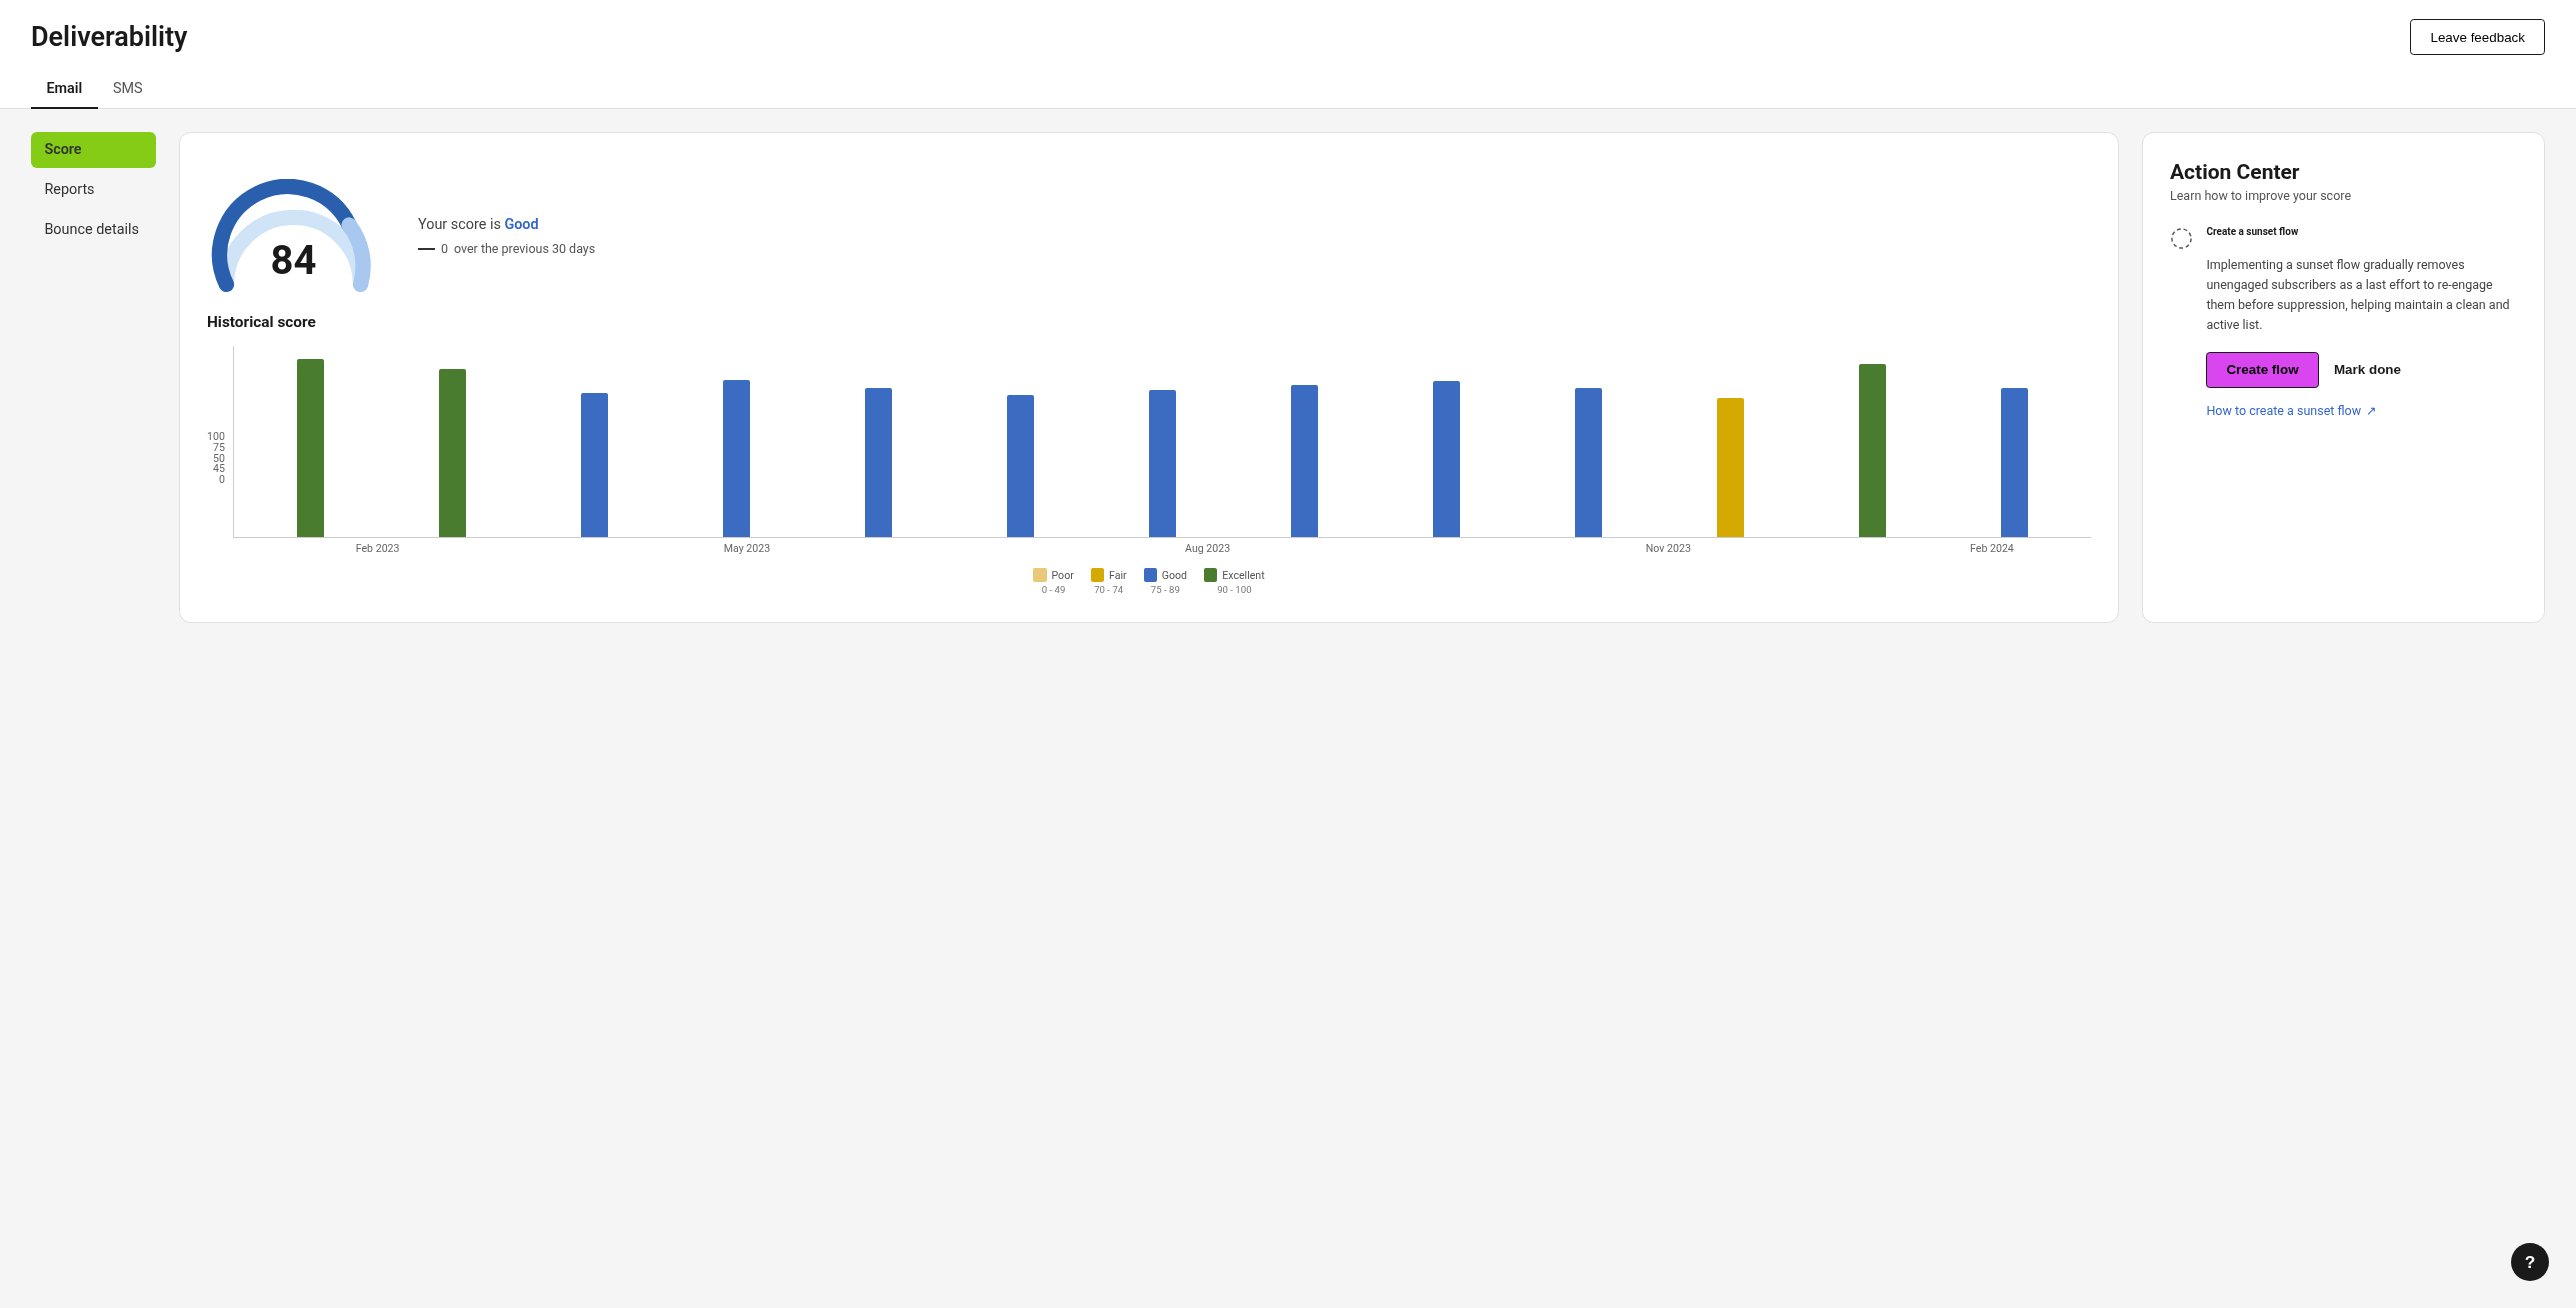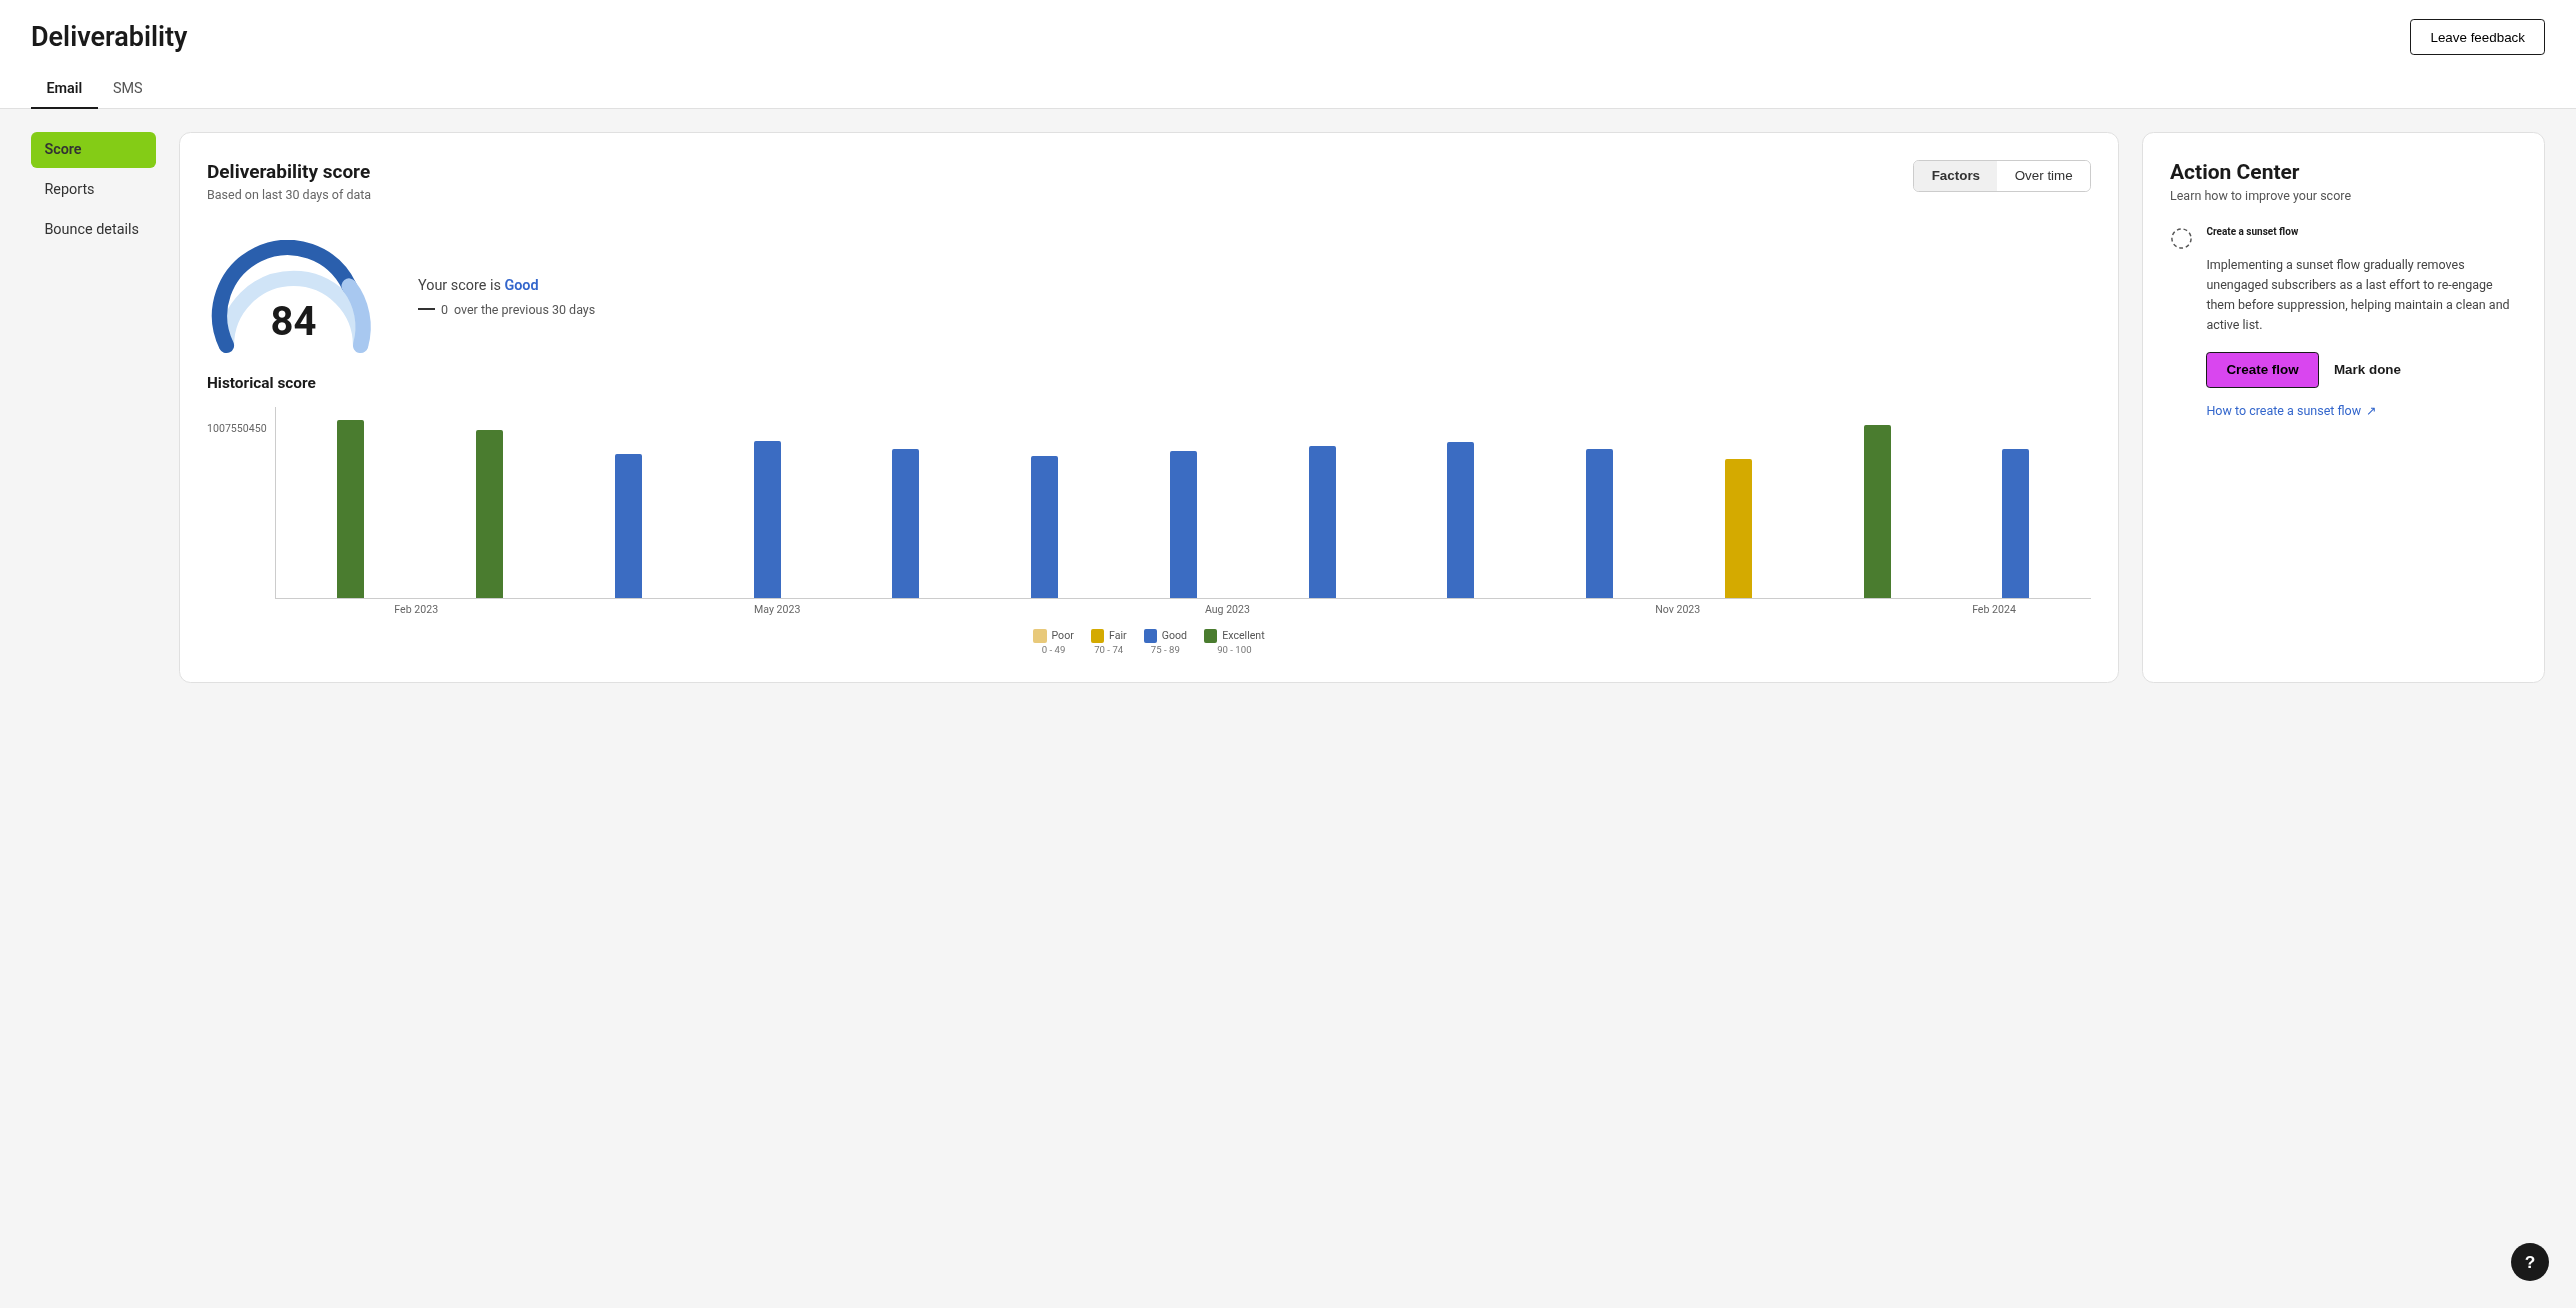--- a/index.html
+++ b/index.html
@@ -185,21 +185,21 @@
       font-weight: 700;
       margin-bottom: 15.4px;
     }
 
     .chart-area {
       position: relative;
       width: 100%;
     }
     .y-axis {
       display: flex;
-      flex-direction: row;
+      flex-direction: column;
       justify-content: center;
       height: 192px;
       margin-right: 8px;
       text-align: right;
     }
     .y-label {
       font-size: 10.6px;
       color: #666;
       line-height: 1;
     }
@@ -371,30 +371,20 @@
 <div class="layout">
   <div class="sidebar">
     <div class="sidebar-item active">Score</div>
     <div class="sidebar-item">Reports</div>
     <div class="sidebar-item">Bounce details</div>
   </div>
 
   <div class="main-content">
 
     <div class="card score-card">
-      <div class="score-header">
-        <div>
-          <div class="card-title">Deliverability score</div>
-          <div class="card-subtitle">Based on last 30 days of data</div>
-        </div>
-        <div class="toggle-buttons">
-          <button class="toggle-btn active">Factors</button>
-          <button class="toggle-btn">Over time</button>
-        </div>
-      </div>
 
       <div class="score-display">
         <div class="gauge-container">
           <svg viewBox="0 0 180 120">
 
             <path d="M 20 110 A 70 70 0 0 1 160 110" fill="none" stroke="#d0e4f7" stroke-width="16" stroke-linecap="round"></path>
 
             <path d="M 20 110 A 70 70 0 0 1 148 48" fill="none" stroke="#2a5fad" stroke-width="16" stroke-linecap="round"></path>
 
             <path d="M 148 48 A 70 70 0 0 1 160 110" fill="none" stroke="#a8c8f0" stroke-width="16" stroke-linecap="round"></path>

